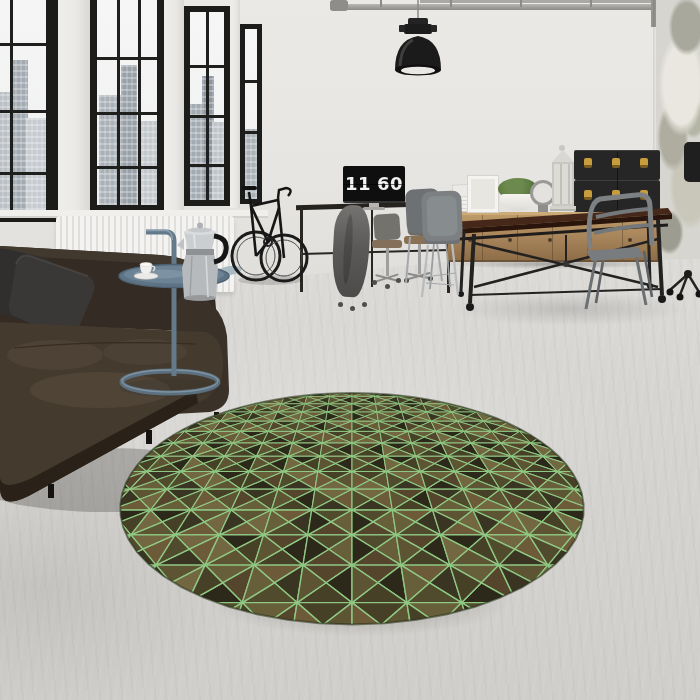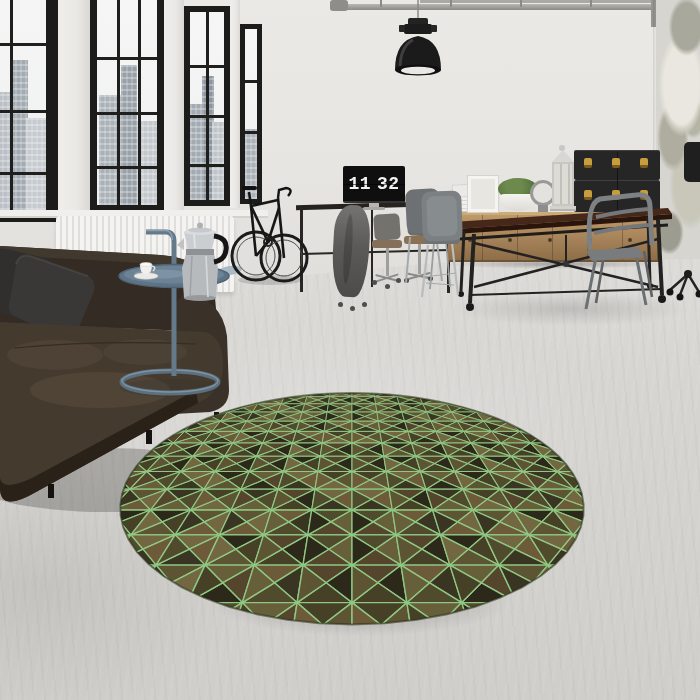--- a/index.html
+++ b/index.html
@@ -47,21 +47,21 @@
   .oc-back{width:26px;height:26px;border-radius:5px;background:#74726d;}
   .oc-seat{height:8px;border-radius:3px;}
   .oc-col{width:3px;background:#9fa09e;}
   .oc-base{height:2px;background:#8b8b89;border-radius:1px;}
   .caster{width:5px;height:5px;border-radius:50%;background:#4e4e4c;}
   .hoodie{left:333px;top:205px;width:36px;height:92px;transform:rotate(3deg);
     border-radius:45% 40% 35% 40%/30% 35% 55% 50%;
     background:linear-gradient(180deg,#747371 0%,#5b5a58 45%,#4c4b49 100%);}
   .hoodie-fold{left:344px;top:214px;width:8px;height:70px;border-radius:50%;background:rgba(0,0,0,.18);transform:rotate(4deg);}
   .monitor{left:343px;top:166px;width:62px;height:37px;background:#0f0f0f;border-radius:2px;border-bottom:2px solid #333;
-    display:flex;align-items:center;justify-content:center;gap:6px;font-family:Liberation Mono, monospace;}
+    display:flex;align-items:center;justify-content:center;gap:6px;}
   .digit{position:static;color:#f2f2f1;font-weight:700;font-size:18px;letter-spacing:.5px;line-height:1;}
   .monitor-split{left:343px;top:184px;width:62px;height:1px;background:rgba(0,0,0,.55);}
   .monitor-stand{left:369px;top:203px;width:10px;height:5px;background:#b7b6b2;}
   .monitor-base{left:363px;top:207px;width:22px;height:3px;border-radius:2px;background:#a8a7a3;}
   .sideboard{left:448px;top:212px;width:212px;height:50px;
     background:
       repeating-linear-gradient(90deg, rgba(0,0,0,0) 0 34px, rgba(82,60,38,.45) 34px 35px),
       linear-gradient(180deg, rgba(0,0,0,0) 0 39%, rgba(82,60,38,.4) 39% 40%, rgba(0,0,0,0) 40% 69%, rgba(82,60,38,.4) 69% 70%, rgba(0,0,0,0) 70%),
       linear-gradient(180deg,#bd9a68 0%,#aa865c 45%,#8e6e48 100%);
     border-top:3px solid #cdab79;border-bottom:2px solid #6b5438;}
@@ -195,21 +195,21 @@
   <div class="caster" style="left:428px;top:276px;"></div>
 
   <div class="hoodie"></div>
   <div class="hoodie-fold"></div>
   <div class="caster" style="left:338px;top:302px;"></div>
   <div class="caster" style="left:350px;top:306px;"></div>
   <div class="caster" style="left:362px;top:302px;"></div>
 
   <div class="monitor">
     <span class="digit">11</span>
-    <span class="digit">32</span>
+    <span class="digit">60</span>
   </div>
   <div class="monitor-split"></div>
   <div class="monitor-stand"></div>
   <div class="monitor-base"></div>
 
   <svg style="left:234px;top:172px;" width="72" height="116" viewBox="0 0 72 116">
     <ellipse cx="36" cy="108" rx="32" ry="5" fill="rgba(0,0,0,.14)"></ellipse>
     <circle cx="22" cy="84" r="24" fill="none" stroke="#1b1b1b" stroke-width="3"></circle>
     <circle cx="22" cy="84" r="19" fill="none" stroke="#4a4a4a" stroke-width="1"></circle>
     <circle cx="50" cy="86" r="23" fill="none" stroke="#1b1b1b" stroke-width="3"></circle>

